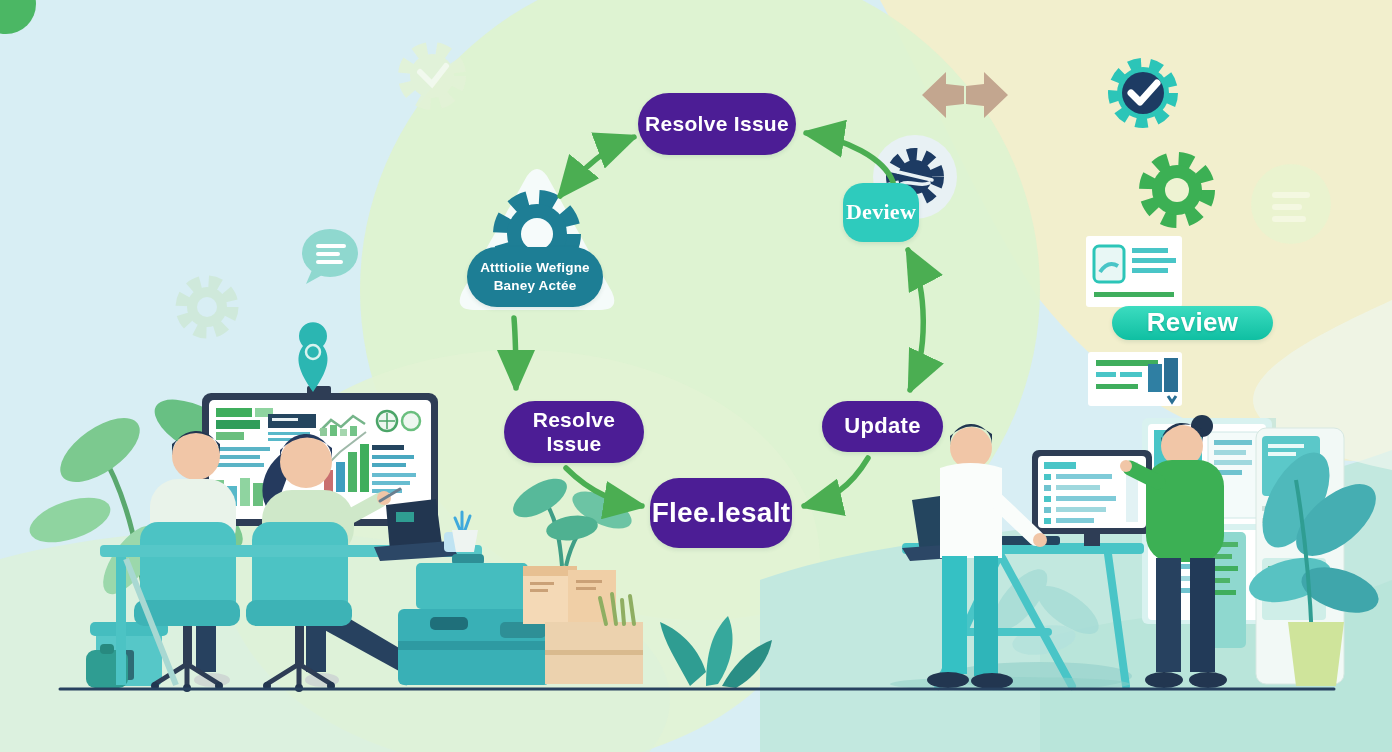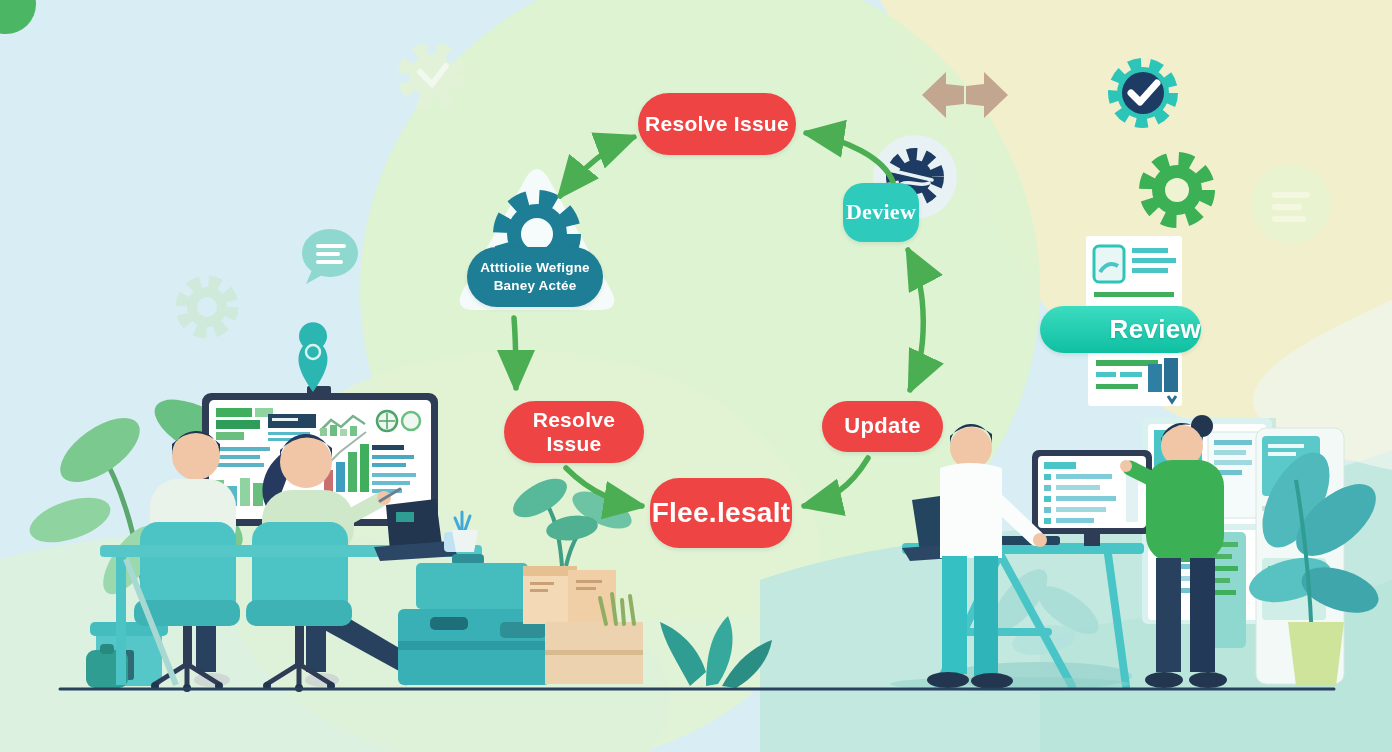--- a/index.html
+++ b/index.html
@@ -4,32 +4,32 @@
 <style>
   html,body{margin:0;padding:0;background:#e8f2f4;}
   .canvas{position:relative;width:1392px;height:752px;overflow:hidden;
           font-family:"Liberation Sans",sans-serif;}
   .layer{position:absolute;left:0;top:0;}
   .pill{position:absolute;display:flex;flex-direction:column;align-items:center;
         justify-content:center;color:#fff;text-align:center;font-weight:600;
         letter-spacing:.3px;line-height:1.12;
         box-shadow:0 2px 4px rgba(40,90,70,.12);}
   .pill span{display:block;}
-  .green{background:#ef4444;}
+  .green{background:#4c1d95;}
   .pill-resolve-top{left:638px;top:93px;width:158px;height:62px;border-radius:32px;font-size:21px;}
   .pill-deview{left:843px;top:183px;width:76px;height:59px;border-radius:20px;
                background:#2ecbbd;font-size:22px;font-family:Liberation Serif, serif;}
   .pill-gear-caption{left:467px;top:247px;width:136px;height:60px;border-radius:30px;
                background:#1d7e95;font-size:13.5px;line-height:1.3;letter-spacing:.2px;}
   .pill-resolve-left{left:504px;top:401px;width:140px;height:62px;border-radius:31px;font-size:21px;}
   .pill-update{left:822px;top:401px;width:121px;height:51px;border-radius:26px;font-size:22px;}
   .pill-flee{left:650px;top:478px;width:142px;height:70px;border-radius:29px;font-size:28px;text-align:right;}
-  .pill-review{left:1040px;top:306px;width:161px;height:47px;border-radius:24px;
+  .pill-review{left:1112px;top:306px;width:161px;height:34px;border-radius:24px;
                background:linear-gradient(180deg,#3cdcc0,#0fbfa2);
-               font-size:26px;font-weight:700;text-shadow:0 1px 2px rgba(0,80,70,.25);align-items:flex-end;}
+               font-size:26px;font-weight:700;text-shadow:0 1px 2px rgba(0,80,70,.25);}
 </style>
 </head>
 <body>
 
 <div class="canvas">
 
   <svg class="layer" width="1392" height="752">
     <rect width="1392" height="752" fill="#d8eef4"></rect>
     <path d="M 880 0 H 1392 V 460 C 1240 470 1120 400 1040 300 C 980 210 930 90 880 0 Z" fill="#f2efcd"></path>
     <ellipse cx="700" cy="290" rx="340" ry="330" fill="#def2d0" opacity="0.95"></ellipse>

